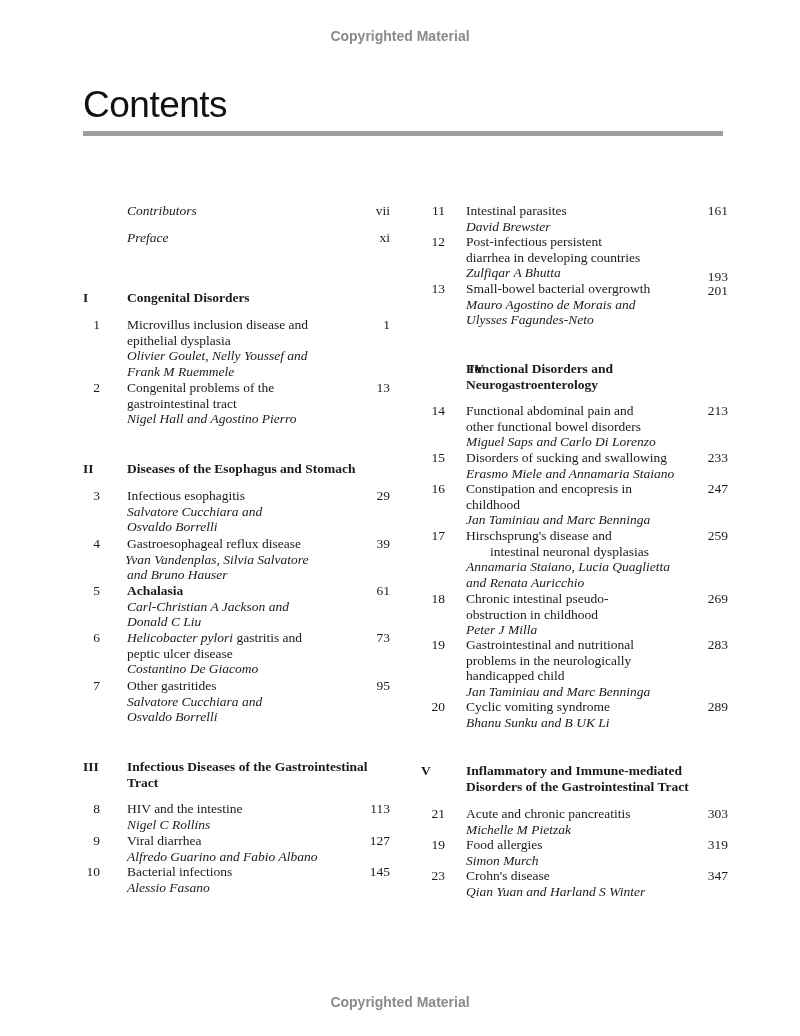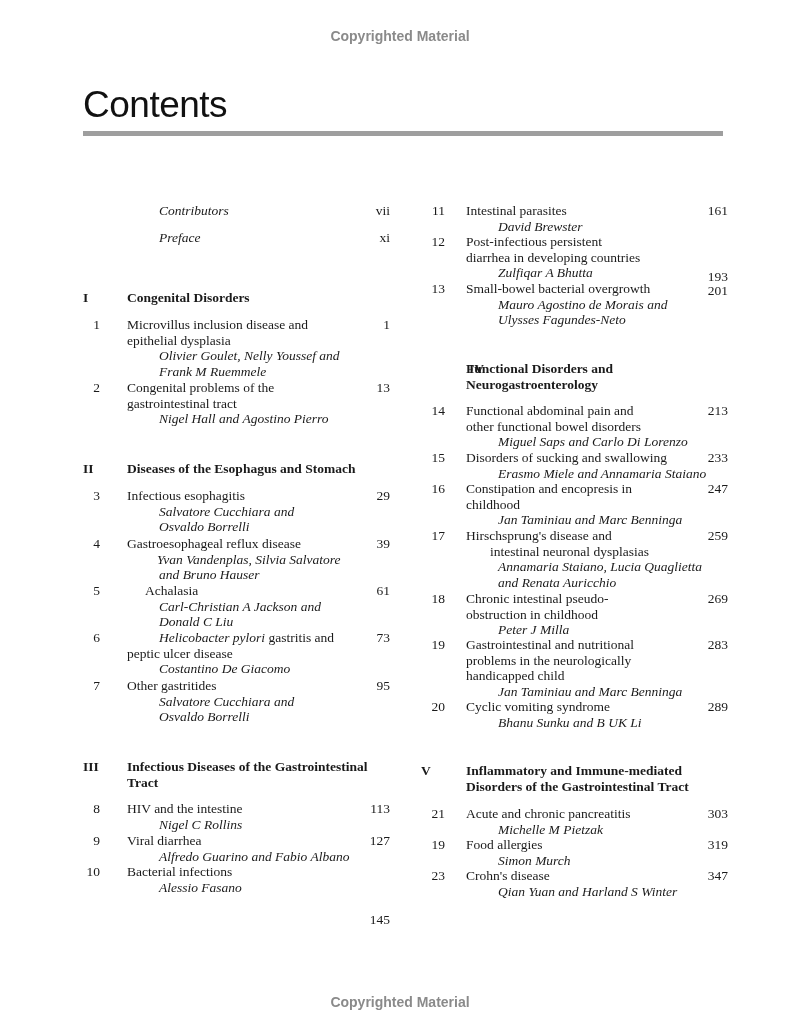--- a/index.html
+++ b/index.html
@@ -1,21 +1,21 @@
 <!DOCTYPE html>
 <html><head>
 <meta charset="utf-8">
 <style>
   html, body { margin:0; padding:0; background:#ffffff; }
   body { width:800px; height:1036px; position:relative; overflow:hidden; }
   .wm { position:absolute; left:0; width:800px; text-align:center; font-family:"Liberation Sans", sans-serif; font-weight:bold; font-size:14px; color:#8a8a8a; }
   .title { position:absolute; left:83px; top:84px; font-family:"Liberation Sans", sans-serif; font-size:37px; color:#111; letter-spacing:-0.5px; }
   .rule { position:absolute; left:83px; top:131px; width:640px; height:5px; background:#9e9e9e; }
   .t { position:absolute; font-family:"Liberation Serif", serif; font-size:13.5px; color:#1a1a1a; white-space:nowrap; line-height:16px; }
-  .i { font-style:italic;margin-left:32px; }
+  .i { font-style:italic; }
   .b { font-weight:bold; }
   .num { text-align:right; width:20px; }
   .pg { text-align:right; width:40px; }
 </style>
 </head>
 <body>
 
 <div class="wm" style="top:28px;">Copyrighted Material</div>
 <div class="title">Contents</div>
 <div class="rule"></div>
@@ -54,21 +54,21 @@
     <div class="t " style="left: 127px; top: 488px;">Infectious esophagitis</div>
     <div class="t i" style="left: 127px; top: 503.6px;">Salvatore Cucchiara and</div>
     <div class="t i" style="left: 127px; top: 519.2px;">Osvaldo Borrelli</div>
     <div class="t num" style="left: 80px; top: 536px;">4</div>
     <div class="t pg" style="left: 350px; top: 536px;">39</div>
     <div class="t " style="left: 127px; top: 536px;">Gastroesophageal reflux disease</div>
     <div class="t i" style="left: 125px; top: 551.6px;">Yvan Vandenplas, Silvia Salvatore</div>
     <div class="t i" style="left: 127px; top: 567.2px;">and Bruno Hauser</div>
     <div class="t num" style="left: 80px; top: 583px;">5</div>
     <div class="t pg" style="left: 350px; top: 583px;">61</div>
-    <div class="t " style="left: 145px; top: 583px;">Achalasia</div>
+    <div class="t " style="left: 127px; top: 583px; font-weight: bold;">Achalasia</div>
     <div class="t i" style="left: 127px; top: 598.6px;">Carl-Christian A Jackson and</div>
     <div class="t i" style="left: 127px; top: 614.2px;">Donald C Liu</div>
     <div class="t num" style="left: 80px; top: 630px;">6</div>
     <div class="t pg" style="left: 350px; top: 630px;">73</div>
     <div class="t " style="left: 127px; top: 630px;"><span class="i">Helicobacter pylori</span> gastritis and</div>
     <div class="t " style="left: 127px; top: 645.6px;">peptic ulcer disease</div>
     <div class="t i" style="left: 127px; top: 661.2px;">Costantino De Giacomo</div>
     <div class="t num" style="left: 80px; top: 678px;">7</div>
     <div class="t pg" style="left: 350px; top: 678px;">95</div>
     <div class="t " style="left: 127px; top: 678px;">Other gastritides</div>
@@ -76,21 +76,21 @@
     <div class="t i" style="left: 127px; top: 709.2px;">Osvaldo Borrelli</div>
     <div class="t num" style="left: 80px; top: 801px;">8</div>
     <div class="t pg" style="left: 350px; top: 801px;">113</div>
     <div class="t " style="left: 127px; top: 801px;">HIV and the intestine</div>
     <div class="t i" style="left: 127px; top: 816.6px;">Nigel C Rollins</div>
     <div class="t num" style="left: 80px; top: 833px;">9</div>
     <div class="t pg" style="left: 350px; top: 833px;">127</div>
     <div class="t " style="left: 127px; top: 833px;">Viral diarrhea</div>
     <div class="t i" style="left: 127px; top: 848.6px;">Alfredo Guarino and Fabio Albano</div>
     <div class="t num" style="left: 80px; top: 864px;">10</div>
-    <div class="t pg" style="left: 350px; top: 864px; margin-top: 48px;">145</div>
+    <div class="t pg" style="left: 350px; top: 864px;">145</div>
     <div class="t " style="left: 127px; top: 864px;">Bacterial infections</div>
     <div class="t i" style="left: 127px; top: 879.6px;">Alessio Fasano</div>
     <div class="t num" style="left: 425px; top: 203px;">11</div>
     <div class="t pg" style="left: 688px; top: 203px;">161</div>
     <div class="t " style="left: 466px; top: 203px;">Intestinal parasites</div>
     <div class="t i" style="left: 466px; top: 218.6px;">David Brewster</div>
     <div class="t num" style="left: 425px; top: 234px;">12</div>
     <div class="t pg" style="left: 688px; top: 234px; margin-top: 35px;">193</div>
     <div class="t " style="left: 466px; top: 234px;">Post-infectious persistent</div>
     <div class="t " style="left: 466px; top: 249.6px;">diarrhea in developing countries</div>

